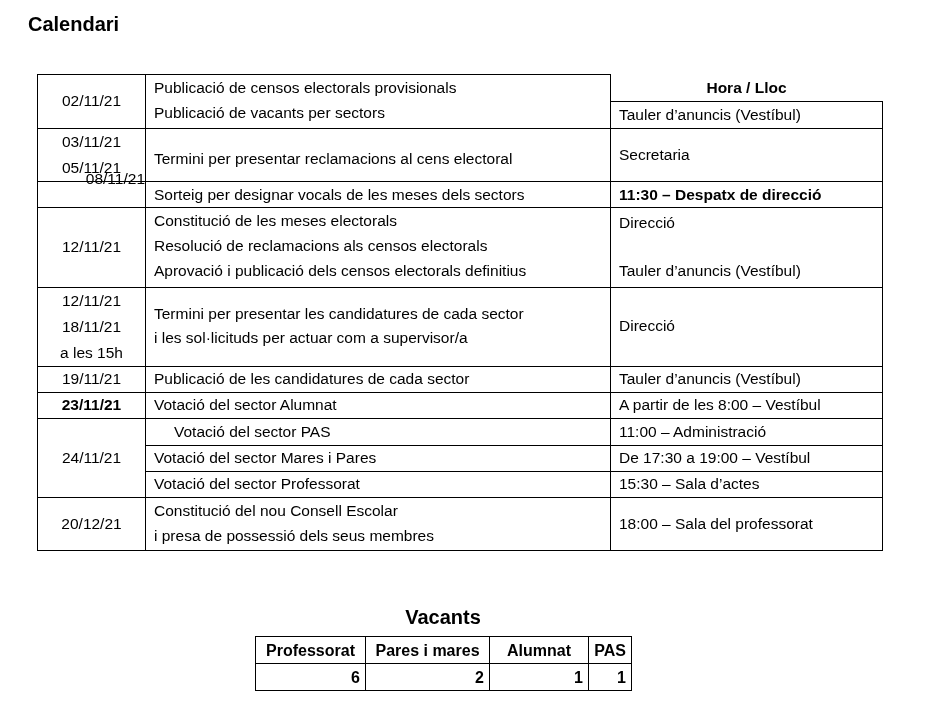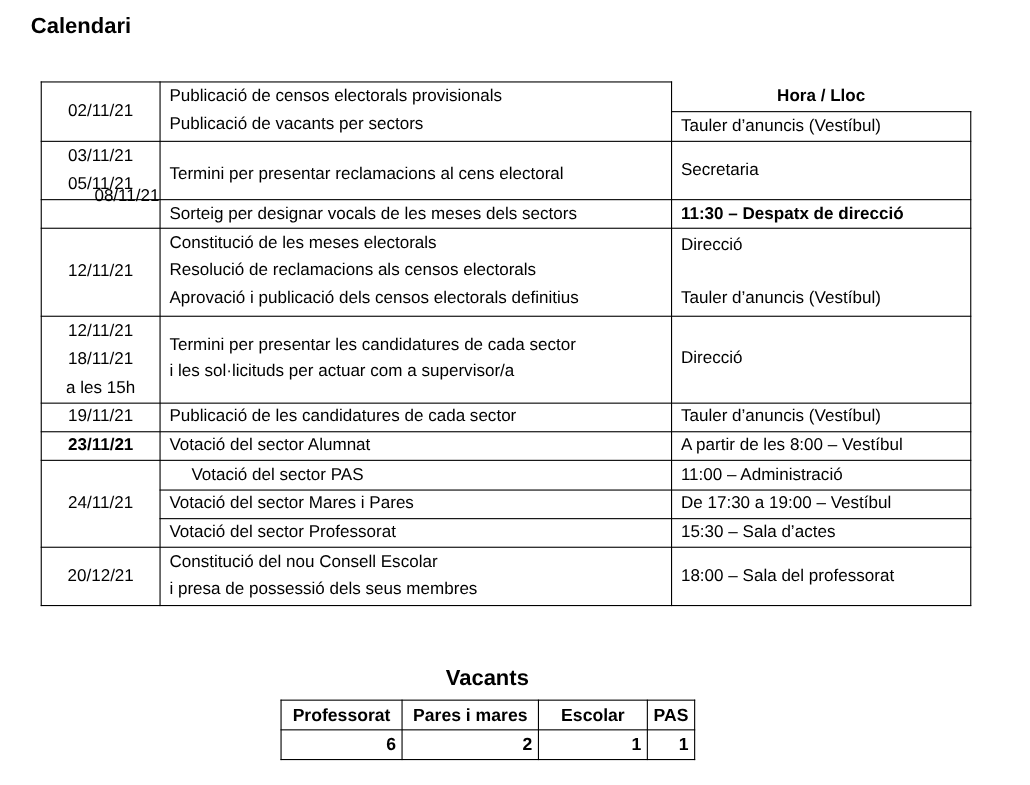--- a/index.html
+++ b/index.html
@@ -119,20 +119,20 @@
   <div class="line" style="left:255px;top:663px;width:377px;height:1.3px;"></div>
   <div class="line" style="left:255px;top:690px;width:377px;height:1.3px;"></div>
   <div class="line" style="left:255px;top:636px;width:1.3px;height:55px;"></div>
   <div class="line" style="left:365px;top:636px;width:1.3px;height:55px;"></div>
   <div class="line" style="left:489px;top:636px;width:1.3px;height:55px;"></div>
   <div class="line" style="left:588px;top:636px;width:1.3px;height:55px;"></div>
   <div class="line" style="left:631px;top:636px;width:1.3px;height:55px;"></div>
 
   <div class="vcell" style="left:256px;width:109px;top:637px;text-align:center;">Professorat</div>
   <div class="vcell" style="left:366px;width:123px;top:637px;text-align:center;">Pares i mares</div>
-  <div class="vcell" style="left:490px;width:98px;top:637px;text-align:center;">Escolar</div>
+  <div class="vcell" style="left:490px;width:98px;top:637px;text-align:center;">Alumnat</div>
   <div class="vcell" style="left:589px;width:42px;top:637px;text-align:center;">PAS</div>
 
   <div class="vcell" style="left:256px;width:104px;top:664px;text-align:right;">6</div>
   <div class="vcell" style="left:366px;width:118px;top:664px;text-align:right;">2</div>
   <div class="vcell" style="left:490px;width:93px;top:664px;text-align:right;">1</div>
   <div class="vcell" style="left:589px;width:37px;top:664px;text-align:right;">1</div>
 </div>
 
 </body></html>

